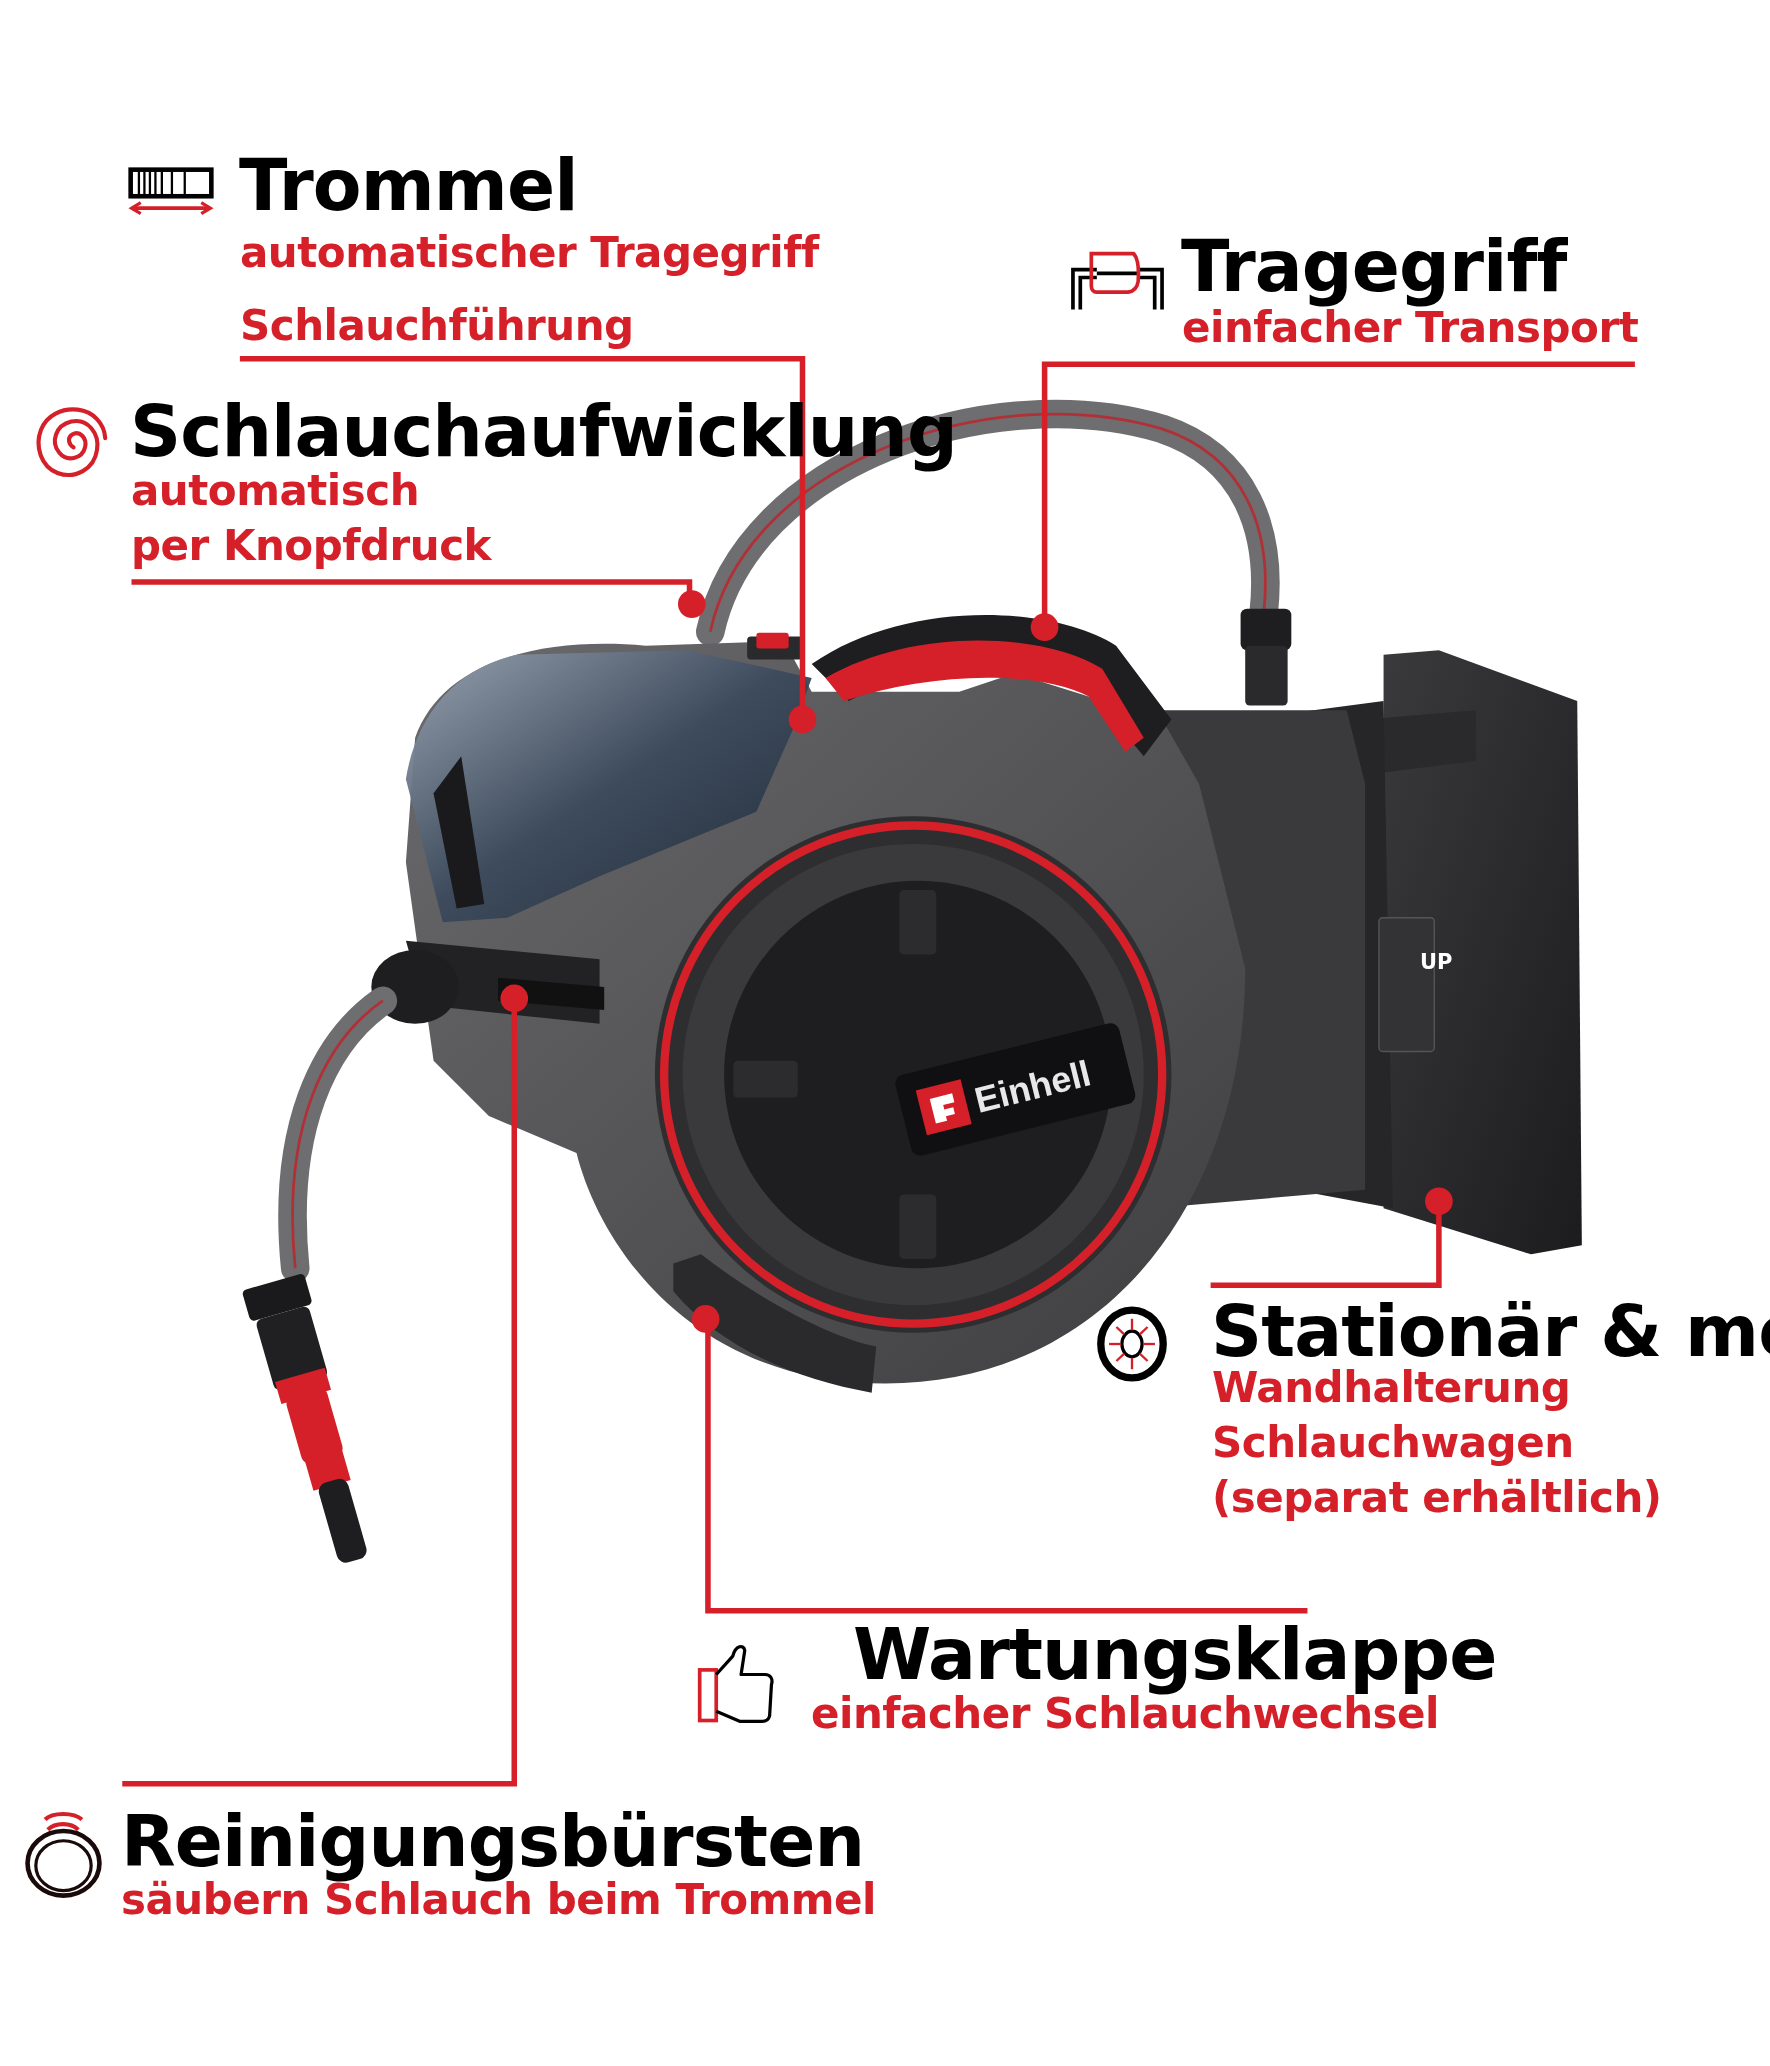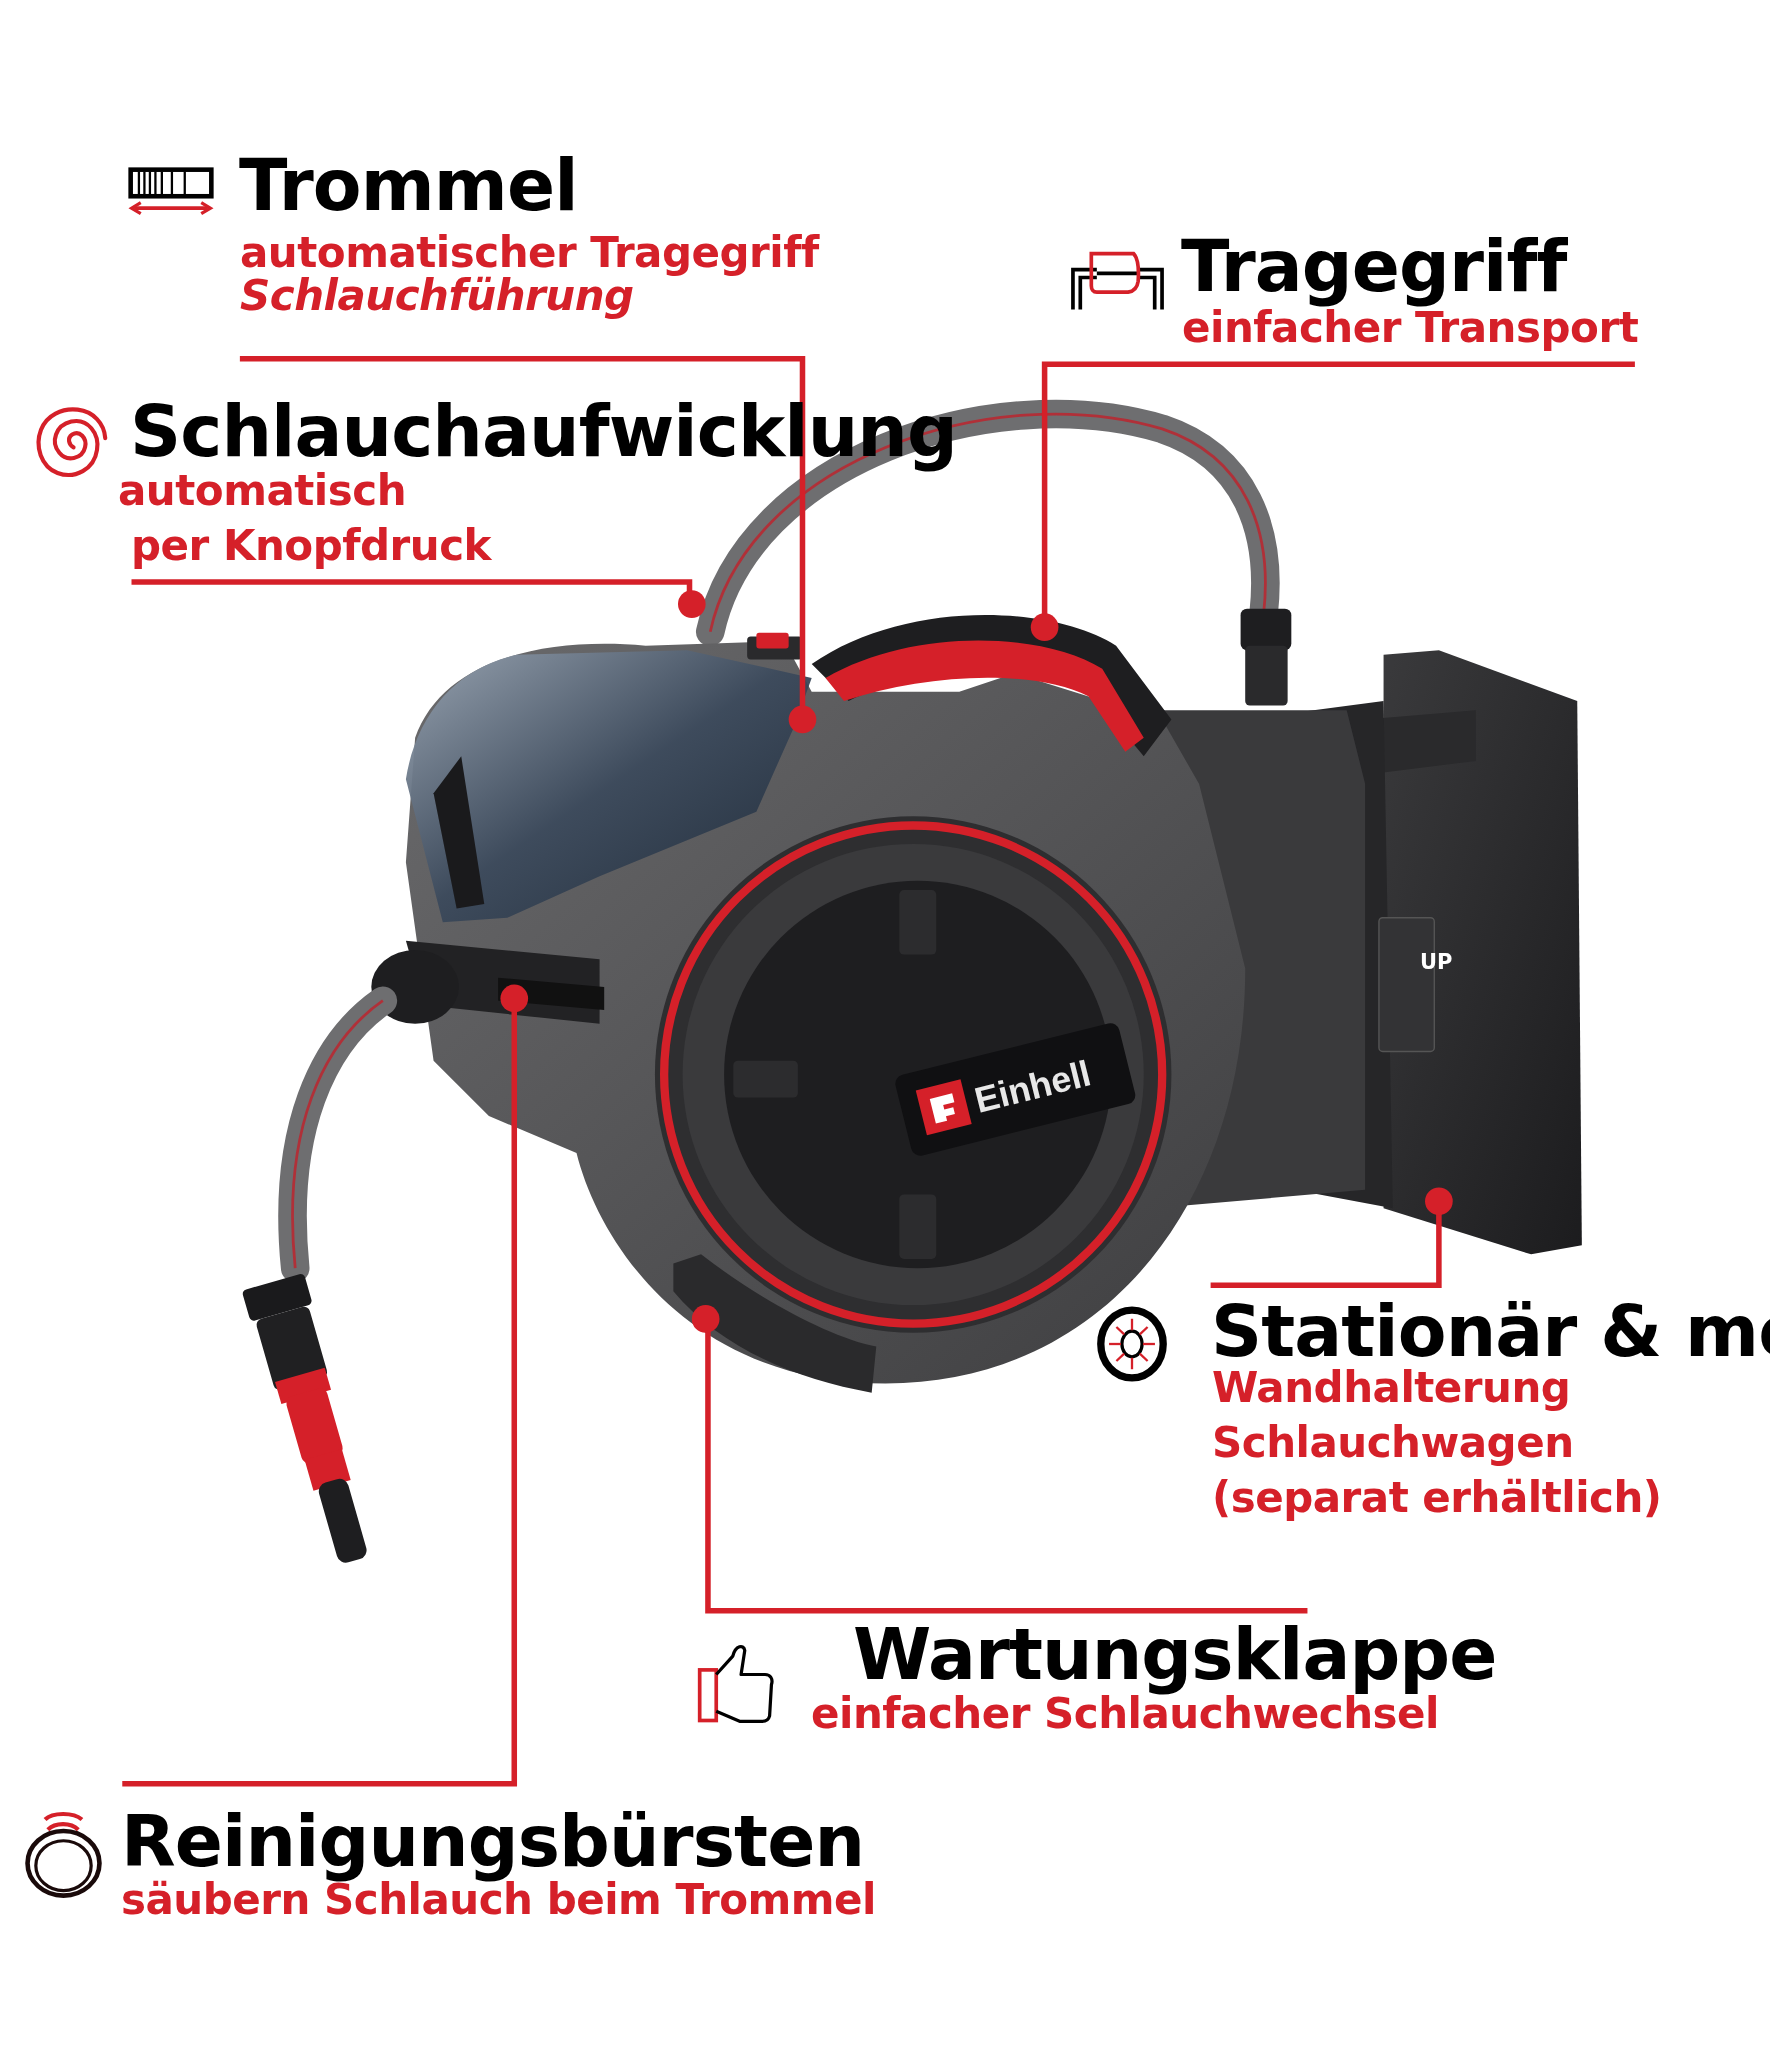--- a/index.html
+++ b/index.html
@@ -136,40 +136,40 @@
         <line x1="102" y1="12" x2="102" y2="62"></line>
       <line x1="130" y1="12" x2="130" y2="62"></line>
     </g>
     <line x1="20" y1="92" x2="180" y2="92" stroke="#d52029" stroke-width="8"></line>
     <polyline points="34,80 14,92 34,104" fill="none" stroke="#d52029" stroke-width="7"></polyline>
     <polyline points="166,80 186,92 166,104" fill="none" stroke="#d52029" stroke-width="7"></polyline>
   </svg>
 </div>
 <div class="abs title" style="left:239px;top:150px;">Trommel</div>
 <div class="abs sub" style="left:240px;top:225px;">automatischer Tragegriff</div>
-<div class="abs sub" style="left:240px;top:268px;font-style:italic;">Schlauchführung</div>
+<div class="abs sub" style="left:240px;top:298px;">Schlauchführung</div>
 
 <div class="icon" style="left:1069px;top:249px;width:97px;height:62px;">
   <svg width="97" height="62" viewBox="0 0 210 135">
     <path d="M8,132 L8,45 L60,45 M150,45 L202,45 L202,132" fill="none" stroke="#000" stroke-width="8"></path>
     <path d="M24,132 L24,62 L60,62 M150,62 L186,62 L186,132" fill="none" stroke="#000" stroke-width="8"></path>
     <line x1="60" y1="53" x2="150" y2="53" stroke="#000" stroke-width="8"></line>
     <path d="M48,10 L140,10 C150,20 152,40 150,70 C148,85 140,92 128,94 L60,94 C52,94 48,88 48,80 Z" fill="none" stroke="#d52029" stroke-width="8"></path>
   </svg>
 </div>
 <div class="abs title" style="left:1181px;top:231px;text-align:right;">Tragegriff</div>
 <div class="abs sub" style="left:1182px;top:300px;">einfacher Transport</div>
 
 <div class="icon" style="left:30px;top:401px;width:78px;height:88px;">
   <svg width="78" height="88" viewBox="0 0 170 190">
     <path d="M95,100 C85,95 80,80 92,72 C108,62 125,80 120,100 C114,126 80,132 64,112 C44,88 56,52 90,44 C126,36 152,70 146,106 C140,148 98,170 60,156 C24,142 10,98 24,62 C36,30 70,14 104,18 C138,22 162,48 164,80" fill="none" stroke="#d52029" stroke-width="9" stroke-linecap="round"></path>
   </svg>
 </div>
 <div class="abs title" style="left:130px;top:396px;">Schlauchaufwicklung</div>
-<div class="abs sub" style="left:118px;top:463px;">automatisch</div>
+<div class="abs sub" style="left:131px;top:463px;">automatisch</div>
 <div class="abs sub" style="left:131px;top:518px;">per Knopfdruck</div>
 
 <div class="icon" style="left:1095px;top:1305px;width:74px;height:78px;">
   <svg width="74" height="78" viewBox="0 0 160 170">
     <ellipse cx="80" cy="85" rx="68" ry="74" fill="none" stroke="#000" stroke-width="16"></ellipse>
     <ellipse cx="80" cy="85" rx="22" ry="28" fill="none" stroke="#000" stroke-width="7"></ellipse>
     <g stroke="#d52029" stroke-width="5">
       <line x1="80" y1="30" x2="80" y2="55"></line>
         <line x1="80" y1="115" x2="80" y2="140"></line>
       <line x1="30" y1="85" x2="56" y2="85"></line>

